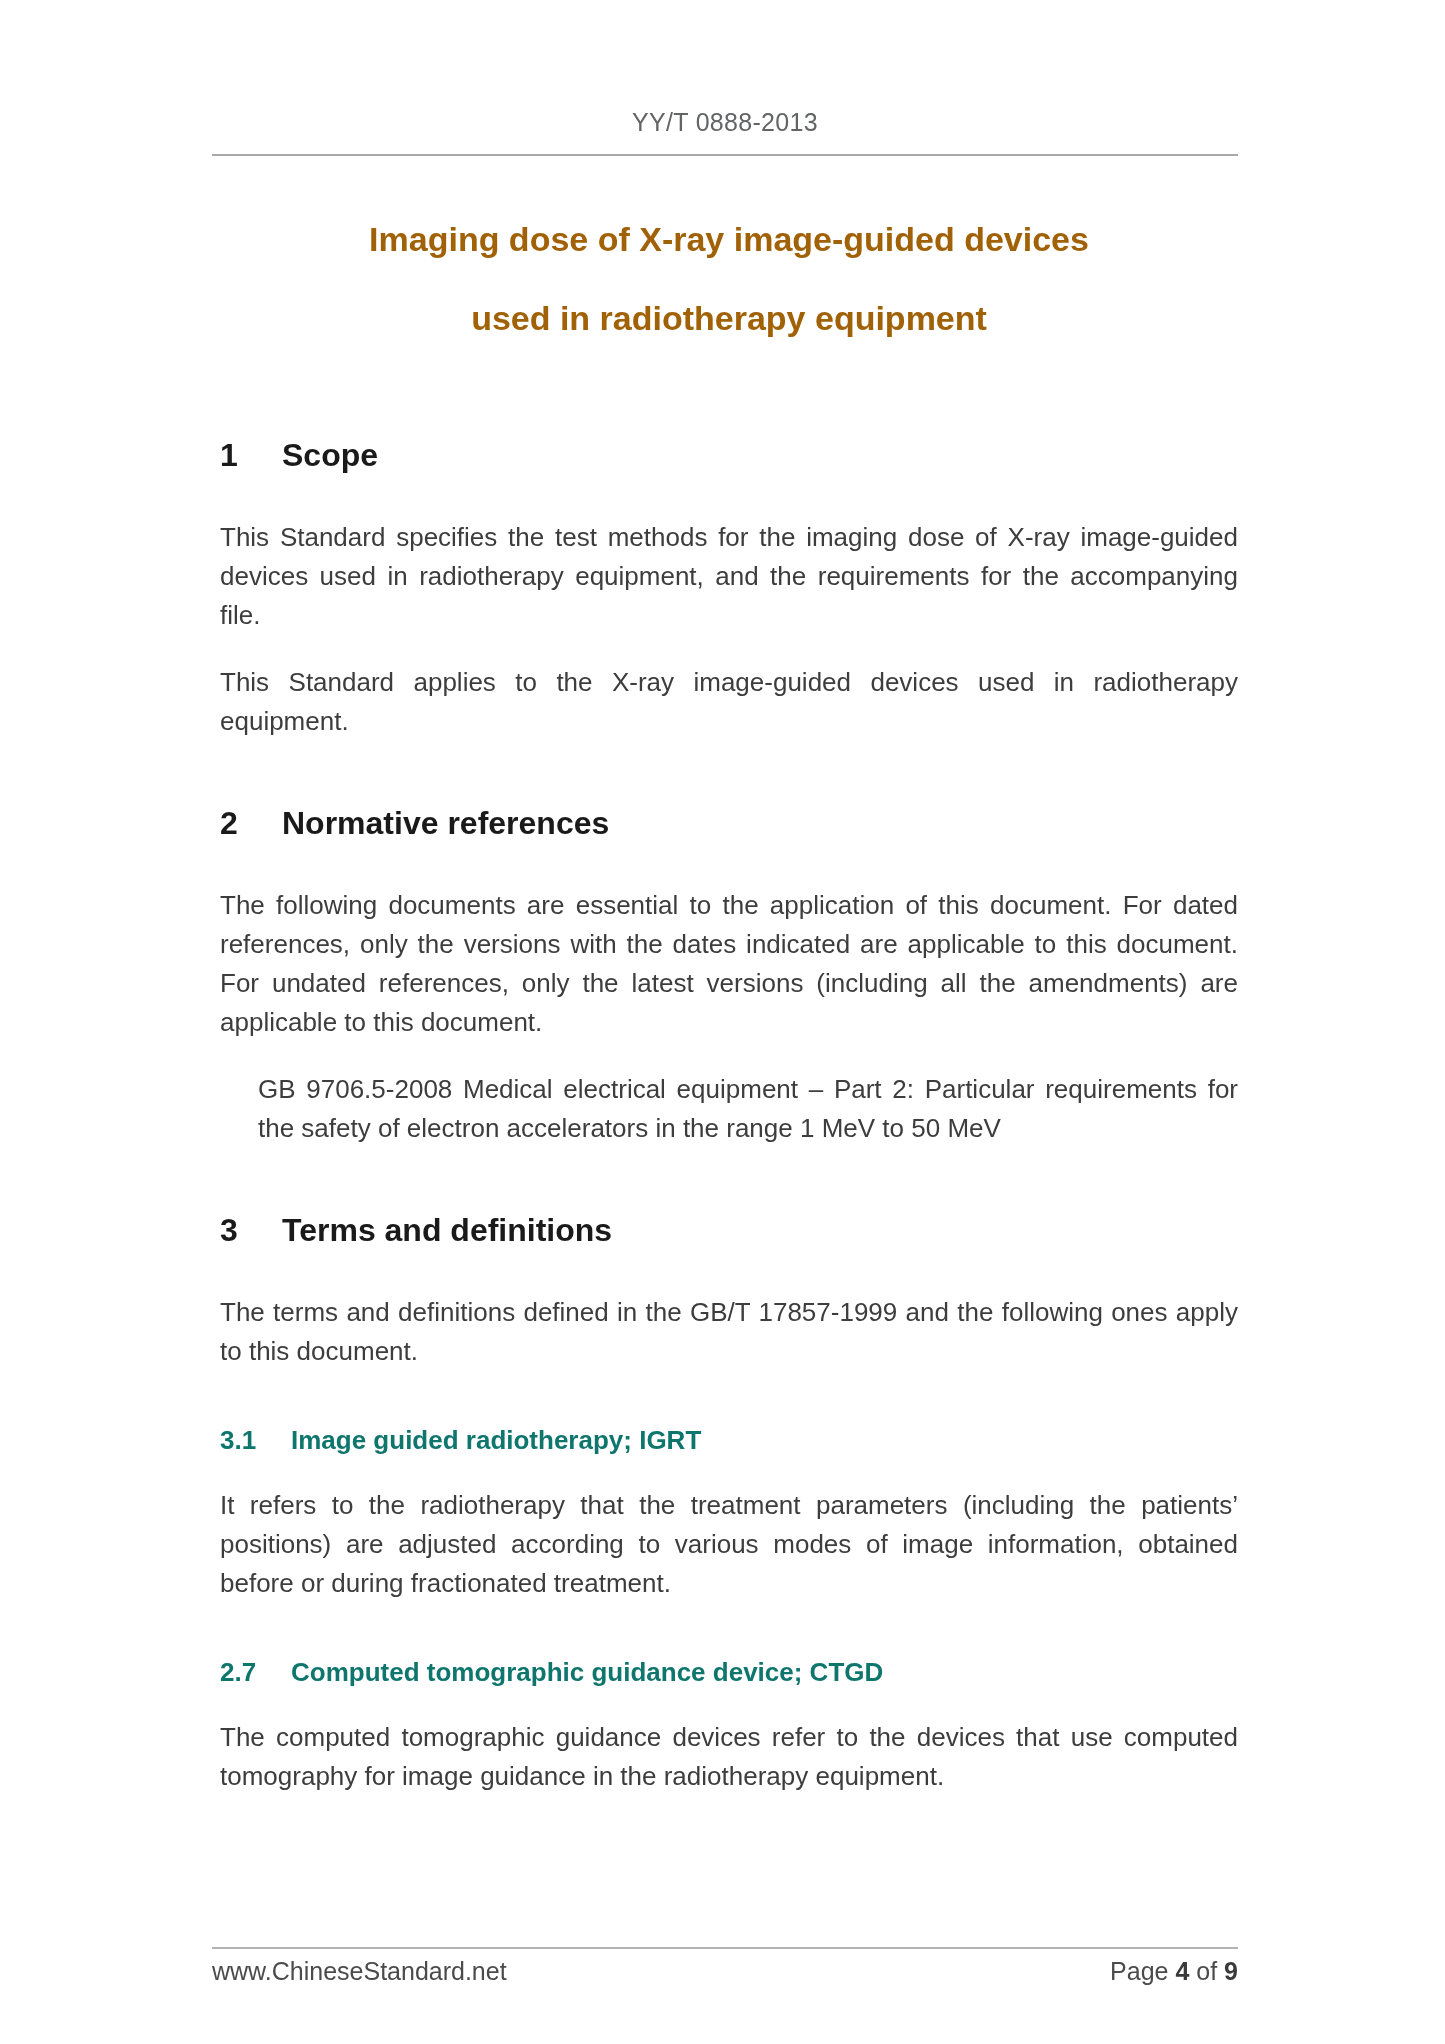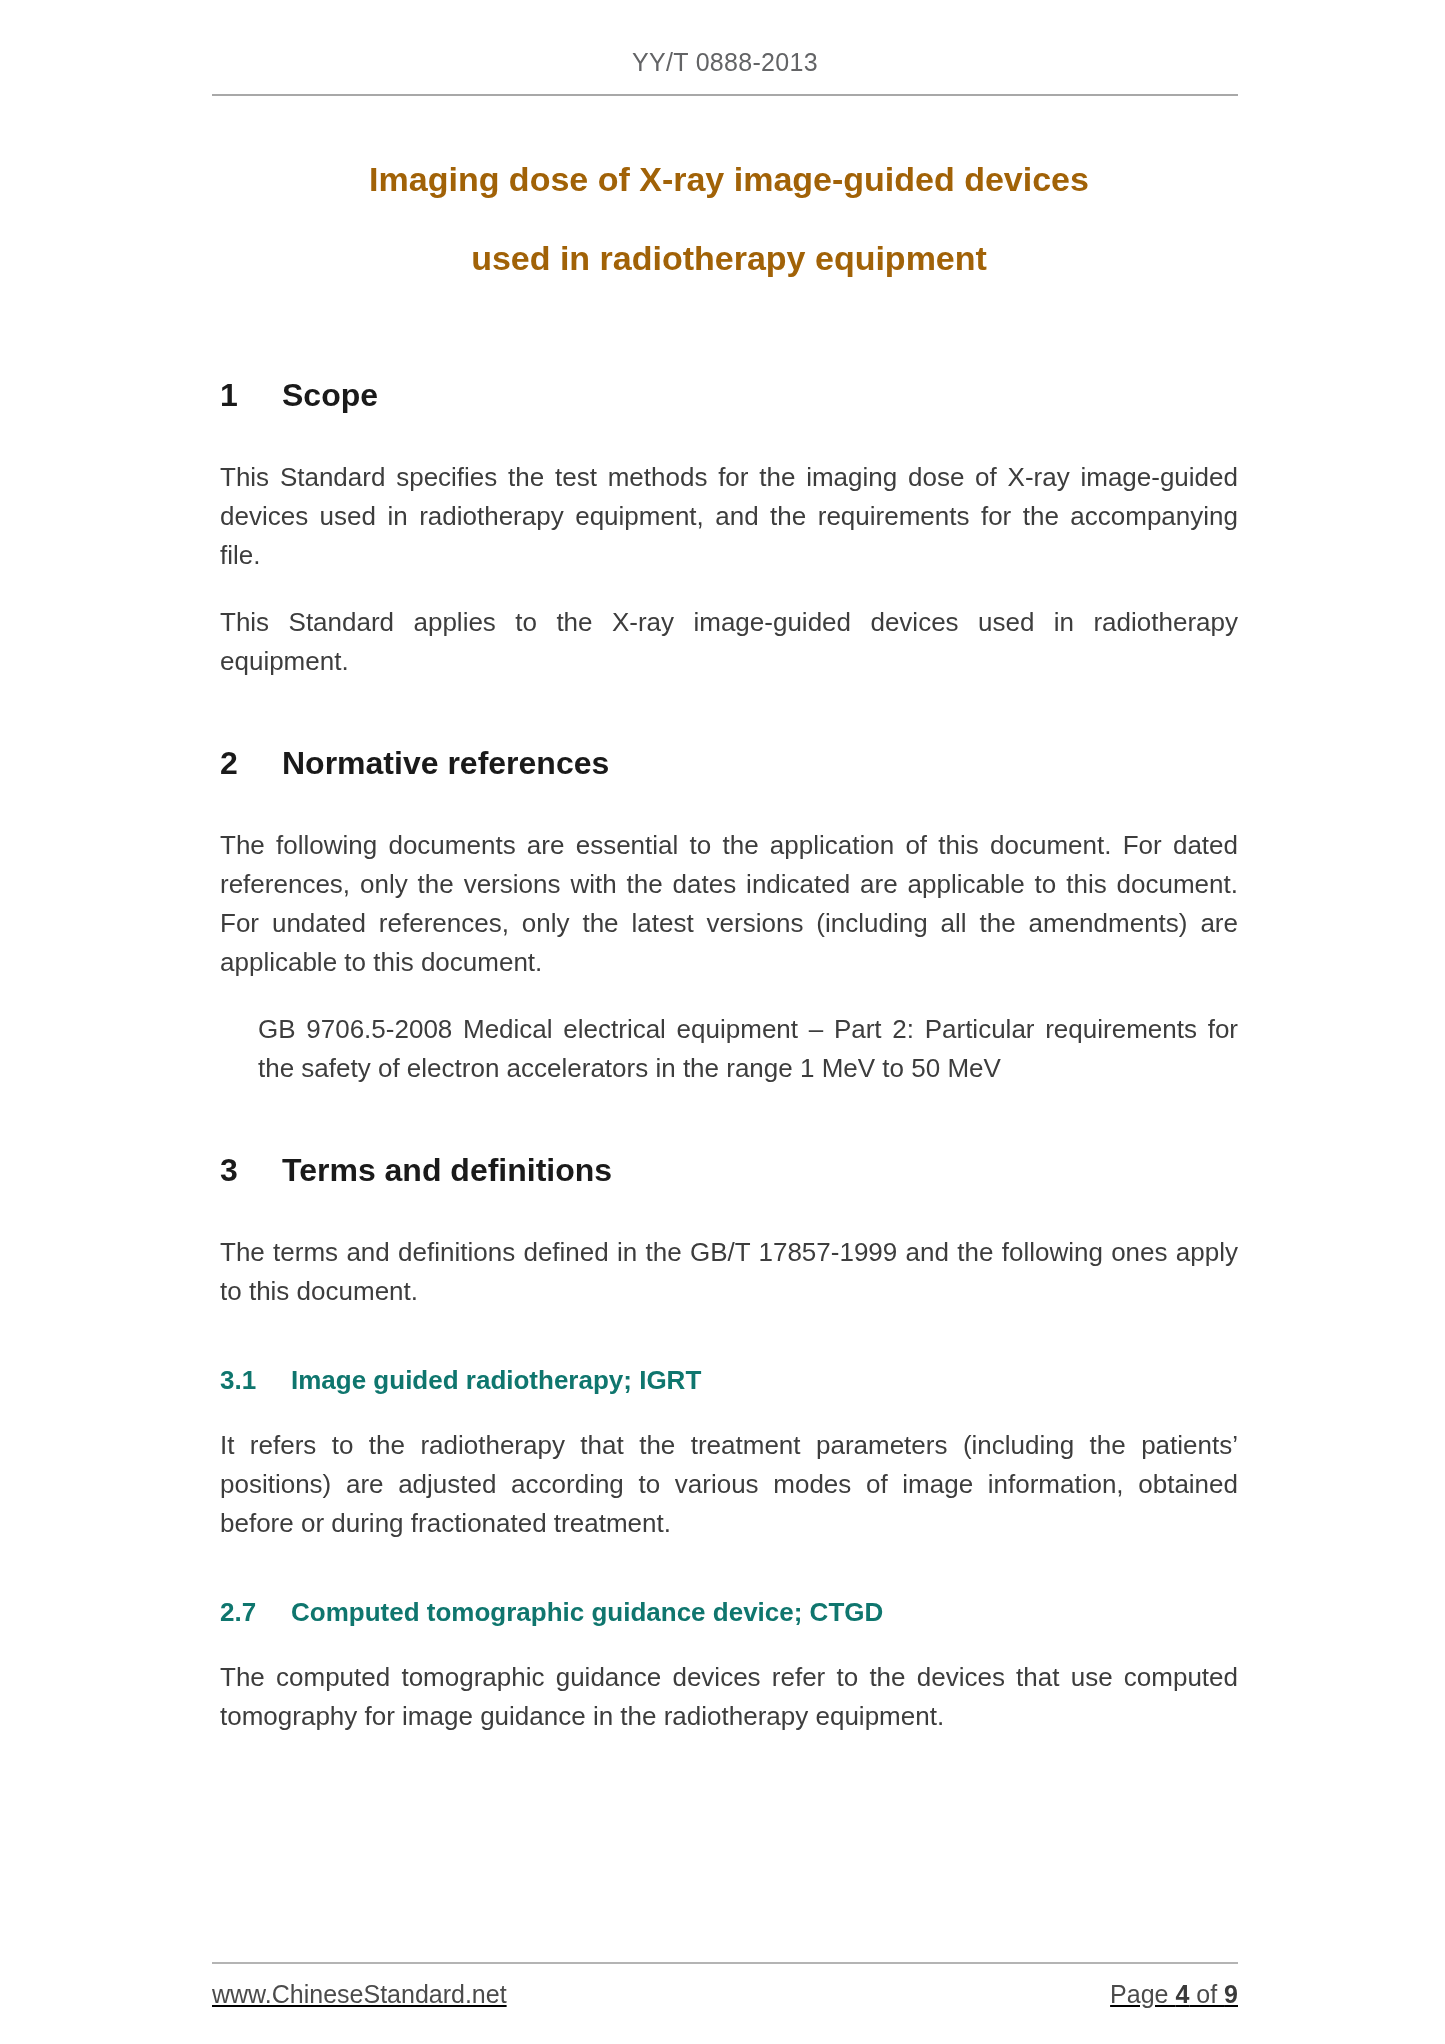--- a/index.html
+++ b/index.html
@@ -9,21 +9,21 @@
     -webkit-font-smoothing: antialiased;
   }
   .page {
     position: relative;
     width: 1445px;
     height: 2044px;
     background: #ffffff;
     overflow: hidden;
   }
   .doc-header {
-    padding-top: 48px;
+    padding-top: 108px;
     margin: 0 207px 0 212px;
     text-align: center;
   }
   .doc-number {
     font-size: 25px;
     color: #636466;
     letter-spacing: 0.3px;
   }
   .header-rule {
     margin-top: 17px;
@@ -76,24 +76,23 @@
     margin: 54px 0 30px 0;
   }
   .sub-num {
     display: inline-block;
     min-width: 71px;
   }
   .page-footer {
     position: absolute;
     left: 212px;
     right: 207px;
-    bottom: 35px;
+    bottom: 58px;
     border-top: 2px solid #b4b4b4;
-    padding-top: 16px;
-    text-decoration: underline;
+    padding-top: 8px;
   }
   .footer-row {
     display: flex;
     justify-content: space-between;
     align-items: baseline;
     font-size: 25px;
     color: #4b4b4b;
   }
   .site-link {
     color: #4b4b4b;

